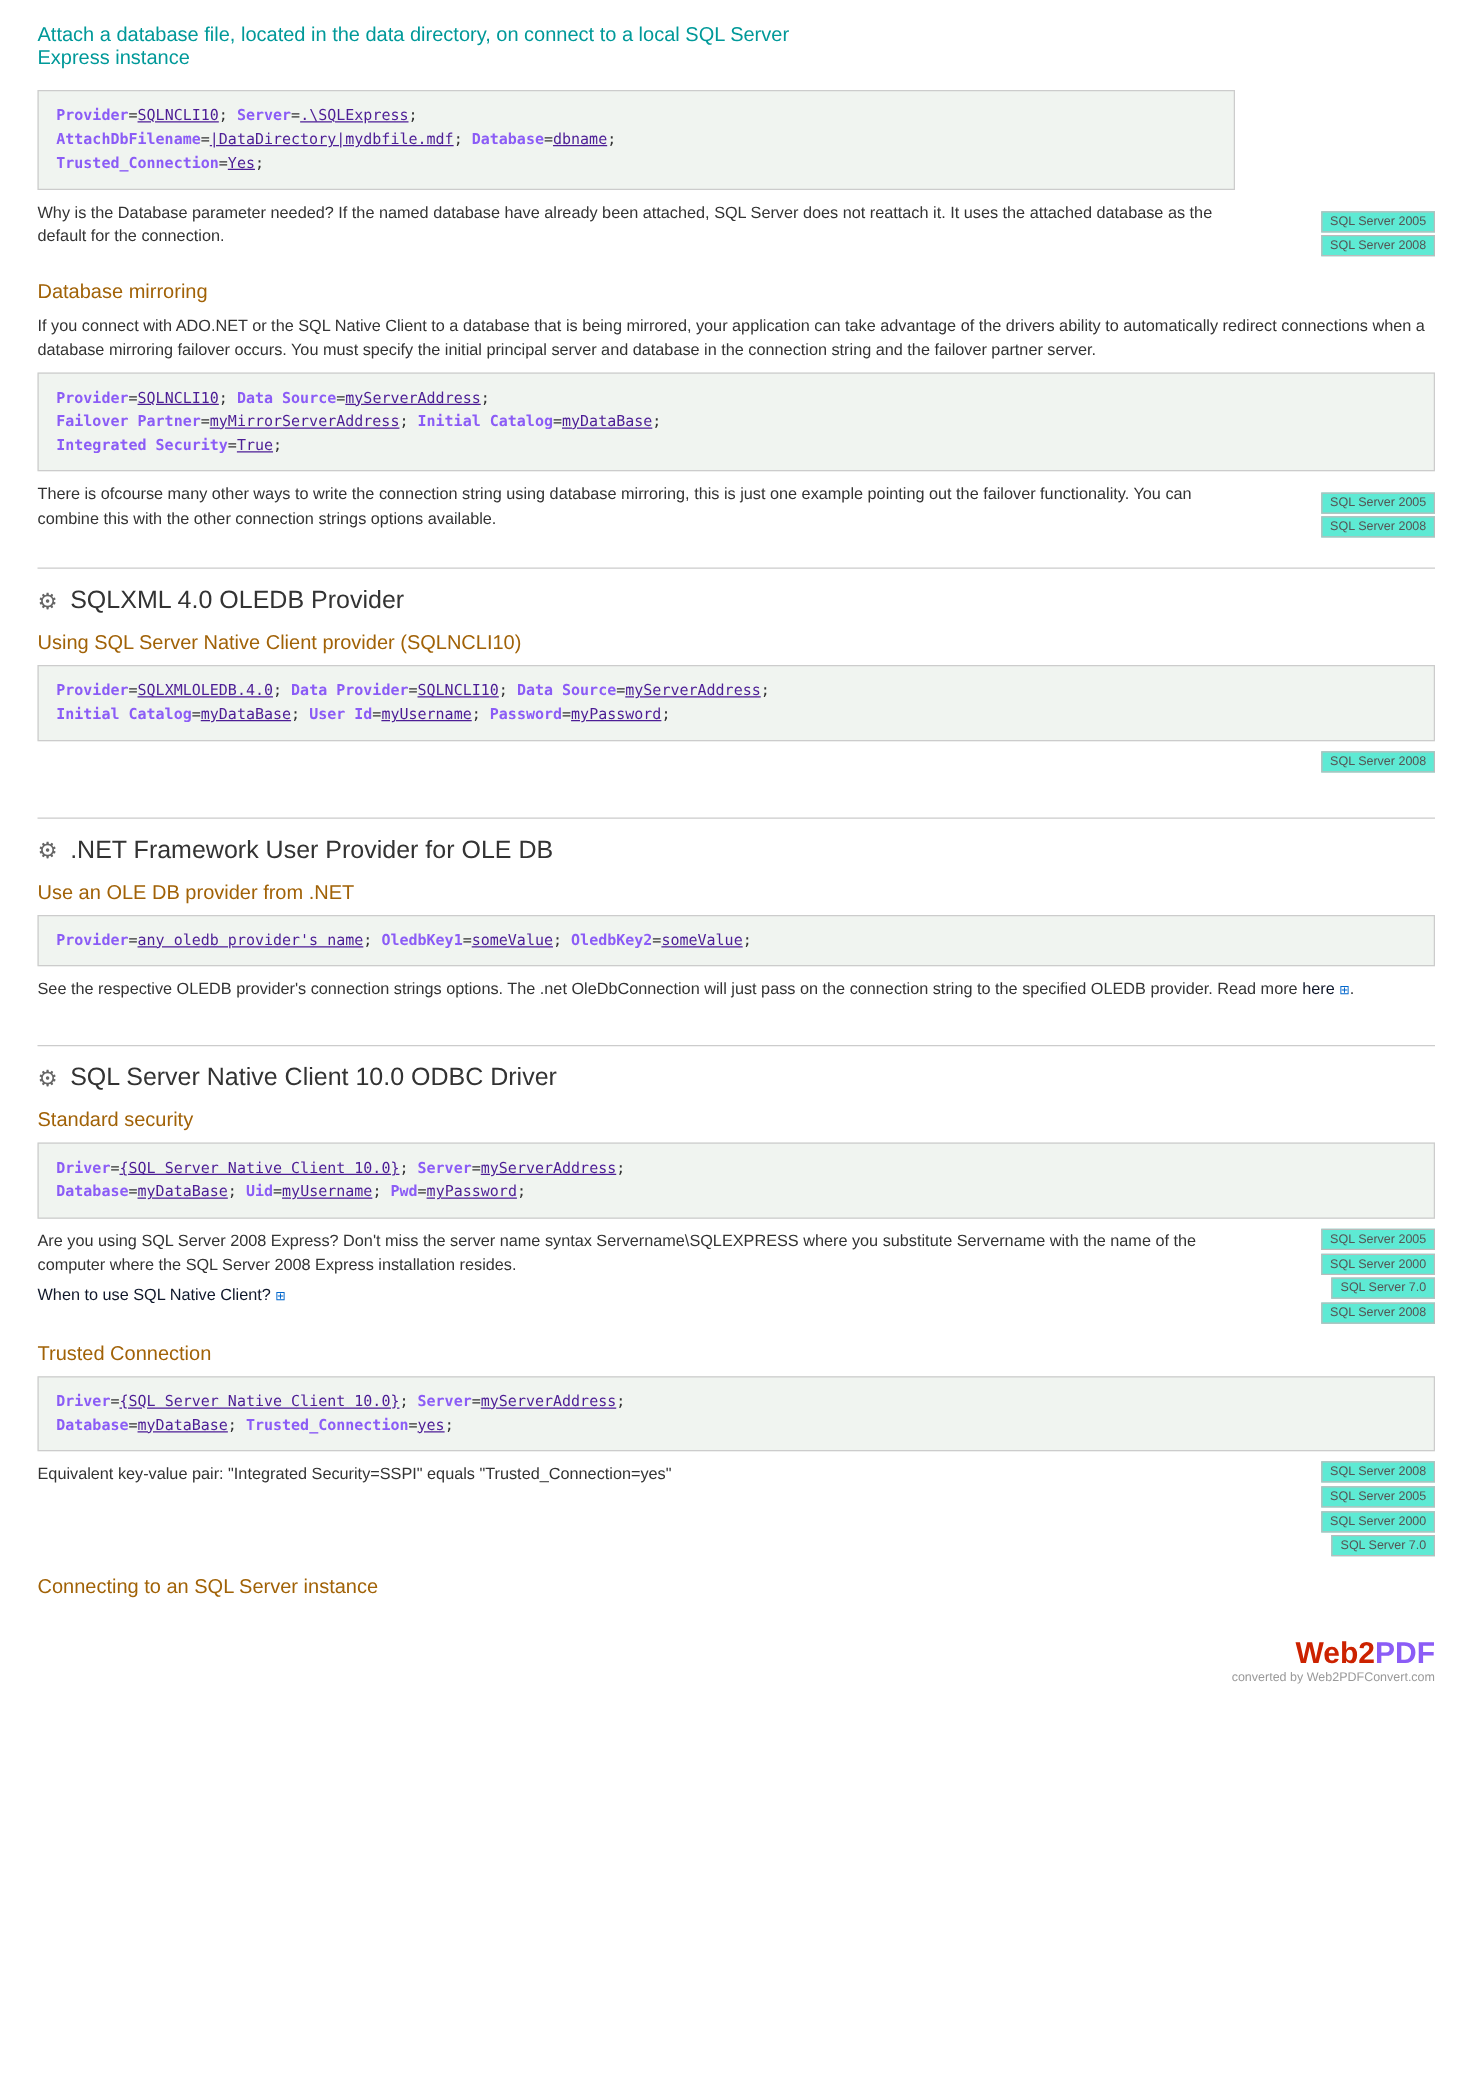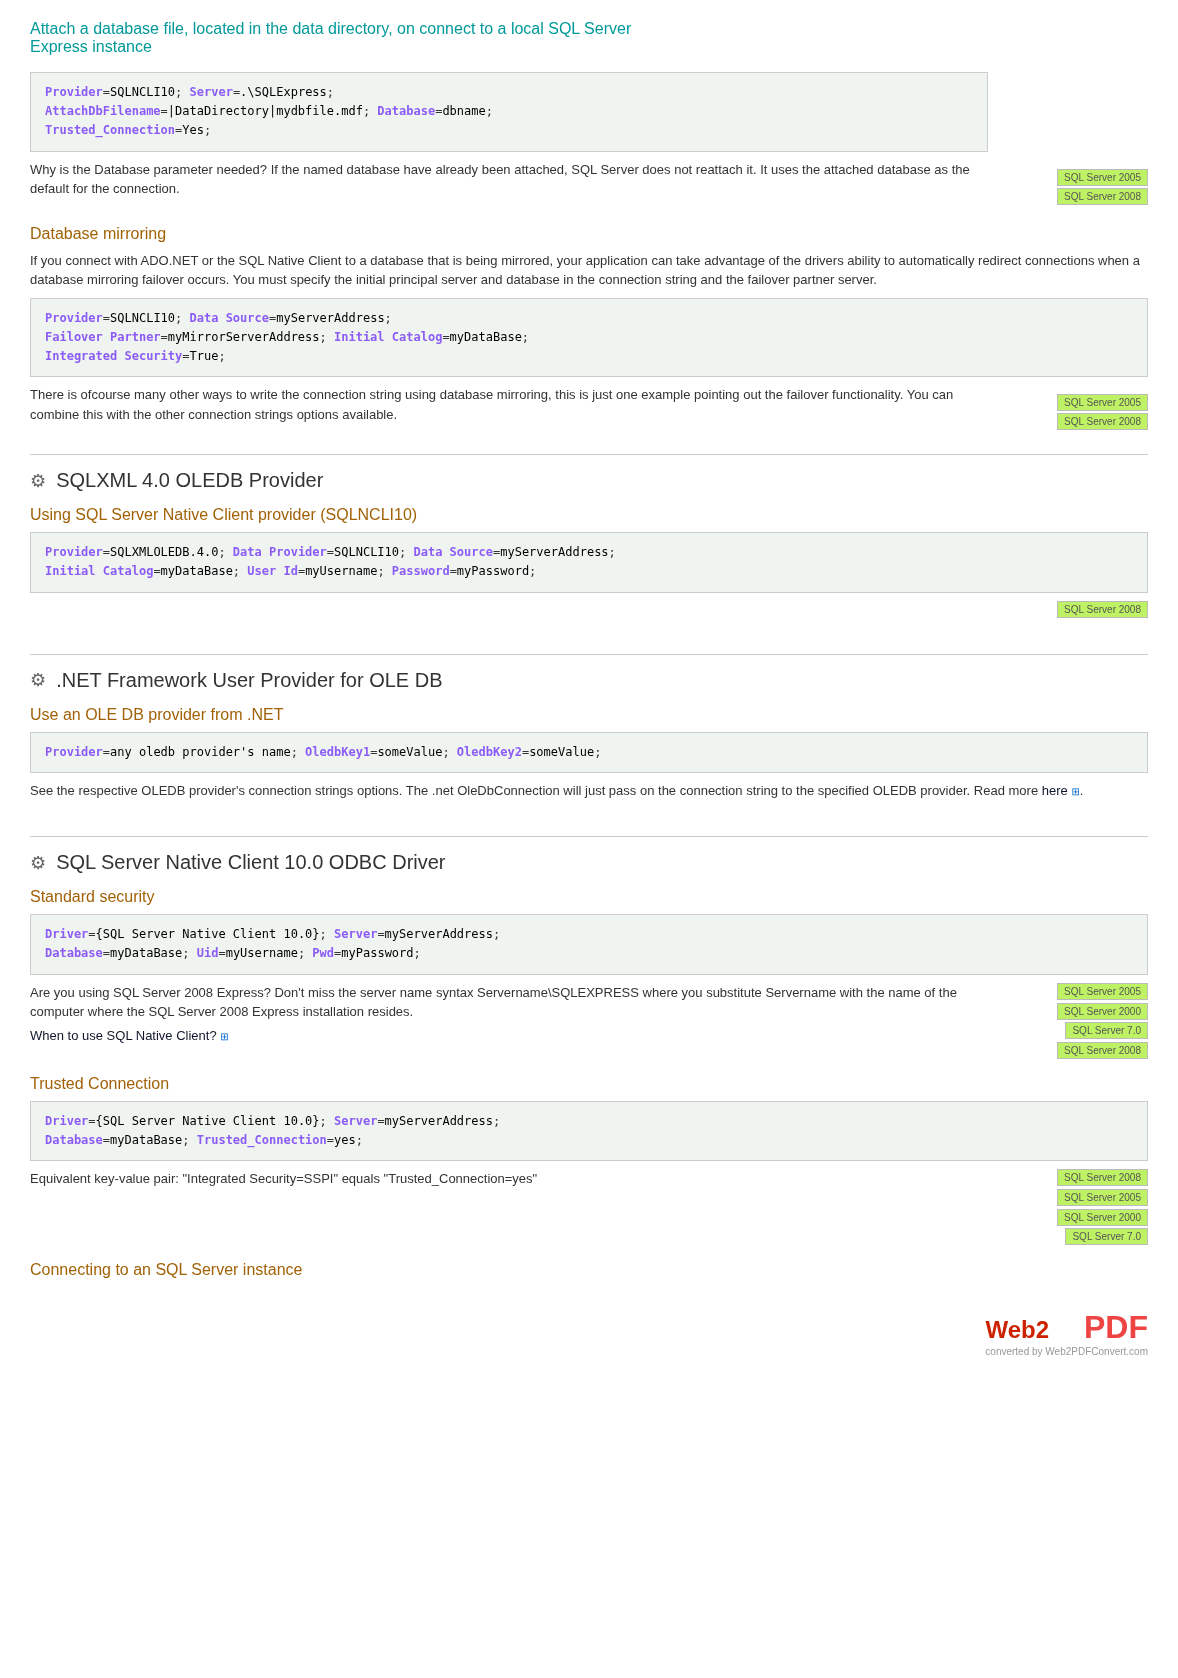--- a/index.html
+++ b/index.html
@@ -31,29 +31,29 @@
       background: #f0f4f0;
       border: 1px solid #ccc;
       padding: 10px 14px;
       font-family: monospace;
       font-size: 12px;
       line-height: 1.6;
       color: #333;
       margin-bottom: 8px;
     }
     .code-box .kw { color: #8b5cf6; font-weight: bold; }
-    .code-box .val { color: #000000; }
+    .code-box .val { color: #4c1d95; text-decoration: underline; }
     .description {
       font-size: 13px;
       color: #333;
       line-height: 1.5;
       margin-bottom: 6px;
     }
     .badge {
-      background: #bef264;
+      background: #5eead4;
       border: 1px solid #bbb;
       padding: 2px 6px;
       font-size: 10px;
       color: #555;
       white-space: nowrap;
     }
     .main-section {
       border-top: 1px solid #ccc;
       padding-top: 14px;
       margin-top: 24px;
@@ -266,17 +266,17 @@
   </div>
 
   <div class="subsection-wrapper" style="margin-top:14px;">
     <h2 class="section-title">Connecting to an SQL Server instance</h2>
   </div>
 </div>
 
 <div class="footer">
   <div class="footer-logo">
     <div class="web2">
-      <span style="color:#cc2200; font-weight:bold; font-size:24px;">Web</span><span style="color:#cc2200; font-weight:bold; font-size:24px;">2</span><span style="color:#ef4444; font-weight:bold; font-size:32px;margin-left:35px;">PDF</span>
+      <span style="color:#cc2200; font-weight:bold; font-size:24px;">Web</span><span style="color:#cc2200; font-weight:bold; font-size:24px;">2</span><span style="color:#8b5cf6; font-weight:bold; font-size:24px;">PDF</span>
     </div>
     <div class="convert-text">converted by Web2PDFConvert.com</div>
   </div>
 </div>
 
 </body></html>

